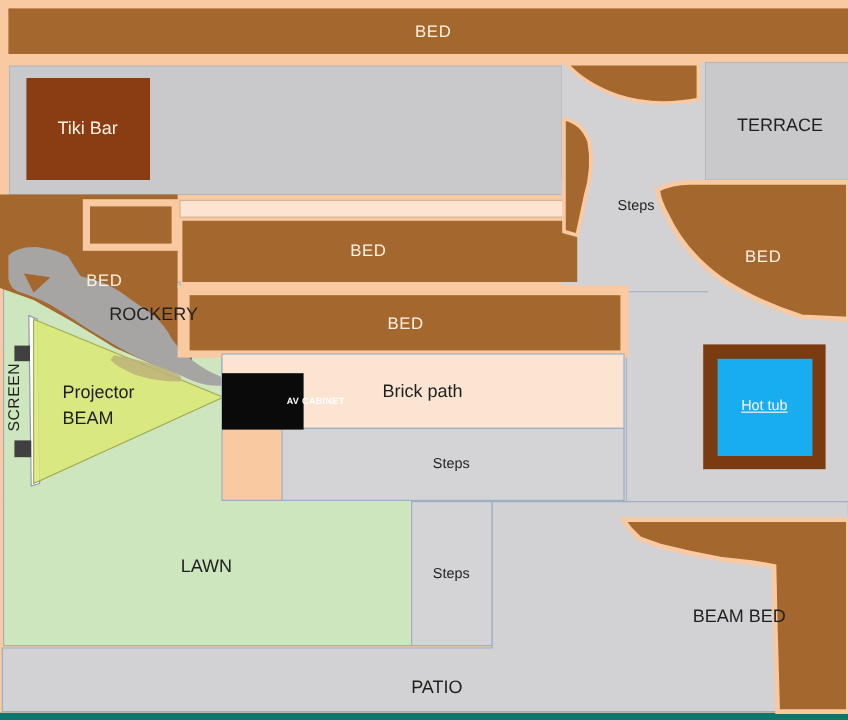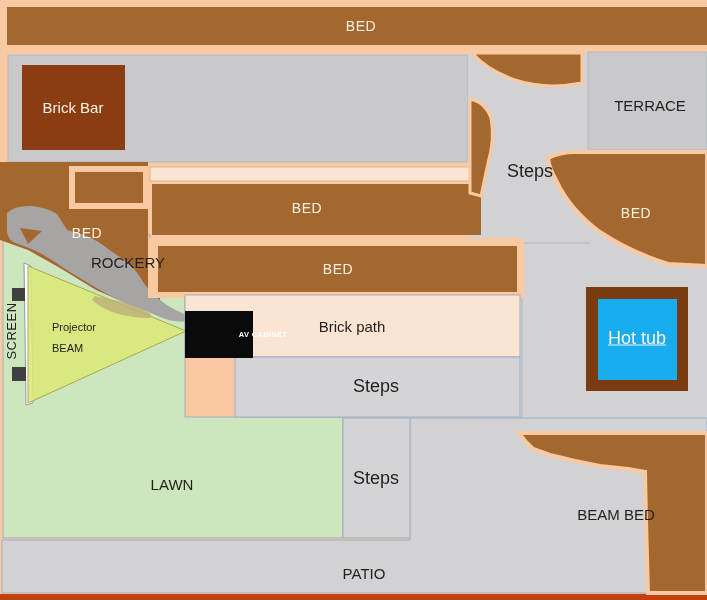--- a/index.html
+++ b/index.html
@@ -1,34 +1,34 @@
 <!DOCTYPE html>
 <html style="--background-peach: #F9C9A2; --bed-brown: #A4682F; --dark-rust: #8A3D12; --hot-tub-border: #7A3B11; --hot-tub-blue: #17ADEE; --terrace-gray: #C9C9CC; --paving-gray: #D2D2D4; --steps-gray: #D4D4D6; --cream-path: #FBE5D2; --lawn-green: #CDE6BE; --beam-yellow: #DCE878; --rockery-gray: #A7A5A3; --olive-overlap: #BCB279; --line-blue: #9FAEC4; --screen-white: #FFFFFF; --post-dark: #404040; --cabinet-black: #0A0A0A; --label-dark: #1F1F1F; --label-light: #FDF2E4;"><head>
 <meta charset="utf-8">
 <style>
   html,body{margin:0;padding:0;background:#fff;}
   #stage{
     position:relative;width:707px;height:600px;overflow:hidden;
-    background:#c2410c;
+    background:#0f766e;
     font-family:"Liberation Sans", sans-serif;
   }
   #plan-svg{position:absolute;left:0;top:0;}
   .lbl{
     position:absolute;white-space:nowrap;color:#1f1f1f;
     font-size:15px;transform:translate(-50%,-50%);
     pointer-events:none;
   }
   .lbl.white{color:#FDF2E4;}
-  .lbl.small{font-size:18px;}
+  .lbl.small{font-size:12px;}
   .lbl.bed{font-size:14px;letter-spacing:.5px;}
   .lbl.rotated{transform:translate(-50%,-50%) rotate(-90deg);font-size:13px;letter-spacing:.5px;}
   .lbl.av{font-size:7.5px;font-weight:bold;letter-spacing:.3px;margin-left:44px;}
   #projector-label{
     position:absolute;left:52px;top:317px;transform:none;
-    font-size:11px;line-height:21px;color:#1f1f1f;white-space:pre-line;
+    font-size:15px;line-height:21px;color:#1f1f1f;white-space:pre-line;
   }
 </style>
 </head>
 <body>
 
 <div id="stage">
 
   <svg id="plan-svg" width="707" height="600" viewBox="0 0 707 600">
 
     <rect x="0" y="0" width="707" height="594" style="fill:var(--background-peach)"></rect>
@@ -86,32 +86,32 @@
     <path d="M28,266 L186,331 L28,403 Z" style="fill:var(--beam-yellow);fill-opacity:.88;stroke:#A4AB54;stroke-width:1"></path>
     <path d="M95,296 Q120,300 140,308 Q155,314 150,318 Q130,318 112,312 Q98,306 92,300 Z" style="fill:var(--olive-overlap);fill-opacity:.85"></path>
 
     <rect x="185" y="311" width="68" height="47" style="fill:var(--cabinet-black)"></rect>
 
     <rect x="586" y="287" width="102" height="104" style="fill:var(--hot-tub-border)"></rect>
     <rect x="598" y="299" width="79" height="81" style="fill:var(--hot-tub-blue)"></rect>
   </svg>
 
   <div class="lbl white bed" style="left:361px;top:26px;">BED</div>
-  <div class="lbl white" style="left:73px;top:107px;">Brick Bar</div>
+  <div class="lbl white" style="left:73px;top:107px;">Tiki Bar</div>
   <div class="lbl" style="left:650px;top:105px;">TERRACE</div>
   <div class="lbl small" style="left:530px;top:171px;">Steps</div>
   <div class="lbl white bed" style="left:87px;top:233px;">BED</div>
   <div class="lbl" style="left:80px;top:262px;margin-left:48px;">ROCKERY</div>
   <div class="lbl white bed" style="left:307px;top:208px;">BED</div>
   <div class="lbl white bed" style="left:338px;top:269px;">BED</div>
   <div class="lbl white bed" style="left:636px;top:213px;">BED</div>
   <div class="lbl rotated" style="left:11px;top:331px;">SCREEN</div>
   <div id="projector-label">Projector
 BEAM</div>
   <div class="lbl av white" style="left:219px;top:334px;color:#fff;">AV CABINET</div>
   <div class="lbl" style="left:352px;top:326px;">Brick path</div>
   <div class="lbl small" style="left:376px;top:386px;">Steps</div>
   <div class="lbl small white" style="left:637px;top:338px;text-decoration:underline;">Hot tub</div>
-  <div class="lbl" style="left:172px;top:484px;">LAWN</div>
+  <div class="lbl" style="left:172px;top:472px;">LAWN</div>
   <div class="lbl small" style="left:376px;top:478px;">Steps</div>
   <div class="lbl" style="left:616px;top:514px;">BEAM BED</div>
   <div class="lbl" style="left:364px;top:573px;text-align:center;">PATIO</div>
 </div>
 
 </body></html>

